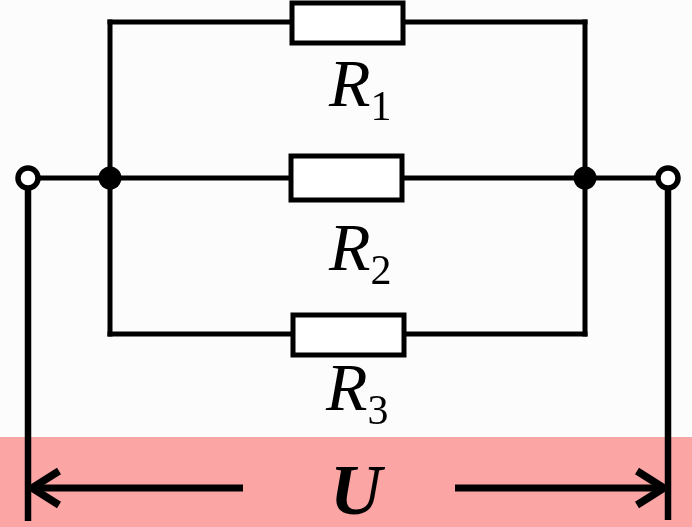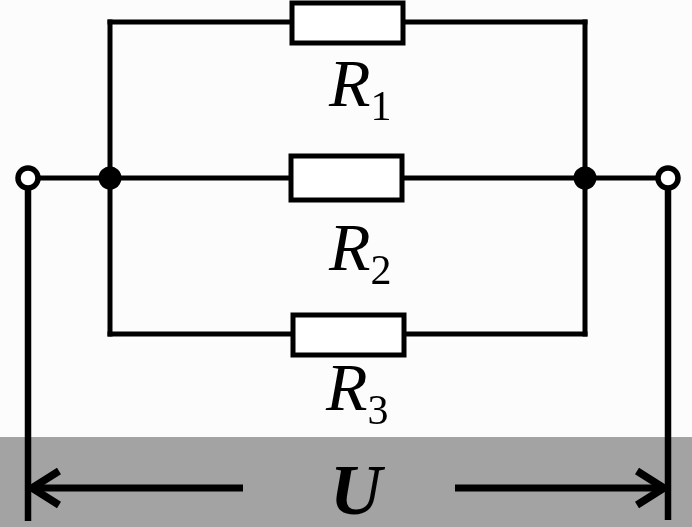--- a/index.html
+++ b/index.html
@@ -7,21 +7,21 @@
     padding: 0;
     background: #ffffff;
     width: 692px;
     height: 527px;
     overflow: hidden;
   }
   .stage {
     position: relative;
     width: 692px;
     height: 527px;
-    background: #a3a3a3;
+    background: #fca5a5;
   }
   svg { display: block; }
   .wire   { stroke: #000000; stroke-width: 5;   fill: none; stroke-linecap: butt; }
   .thick  { stroke: #000000; stroke-width: 6.5; fill: none; stroke-linecap: butt; }
   .arrowline { stroke: #000000; stroke-width: 7; fill: none; stroke-linecap: butt; }
   .arrowhead { stroke: #000000; stroke-width: 7.5; fill: none; stroke-linejoin: miter; stroke-linecap: butt; }
   .resistor  { stroke: #000000; stroke-width: 5; fill: #ffffff; }
   .terminal  { stroke: #000000; stroke-width: 5.5; fill: #ffffff; }
   .junction  { fill: #000000; stroke: none; }
   text {

